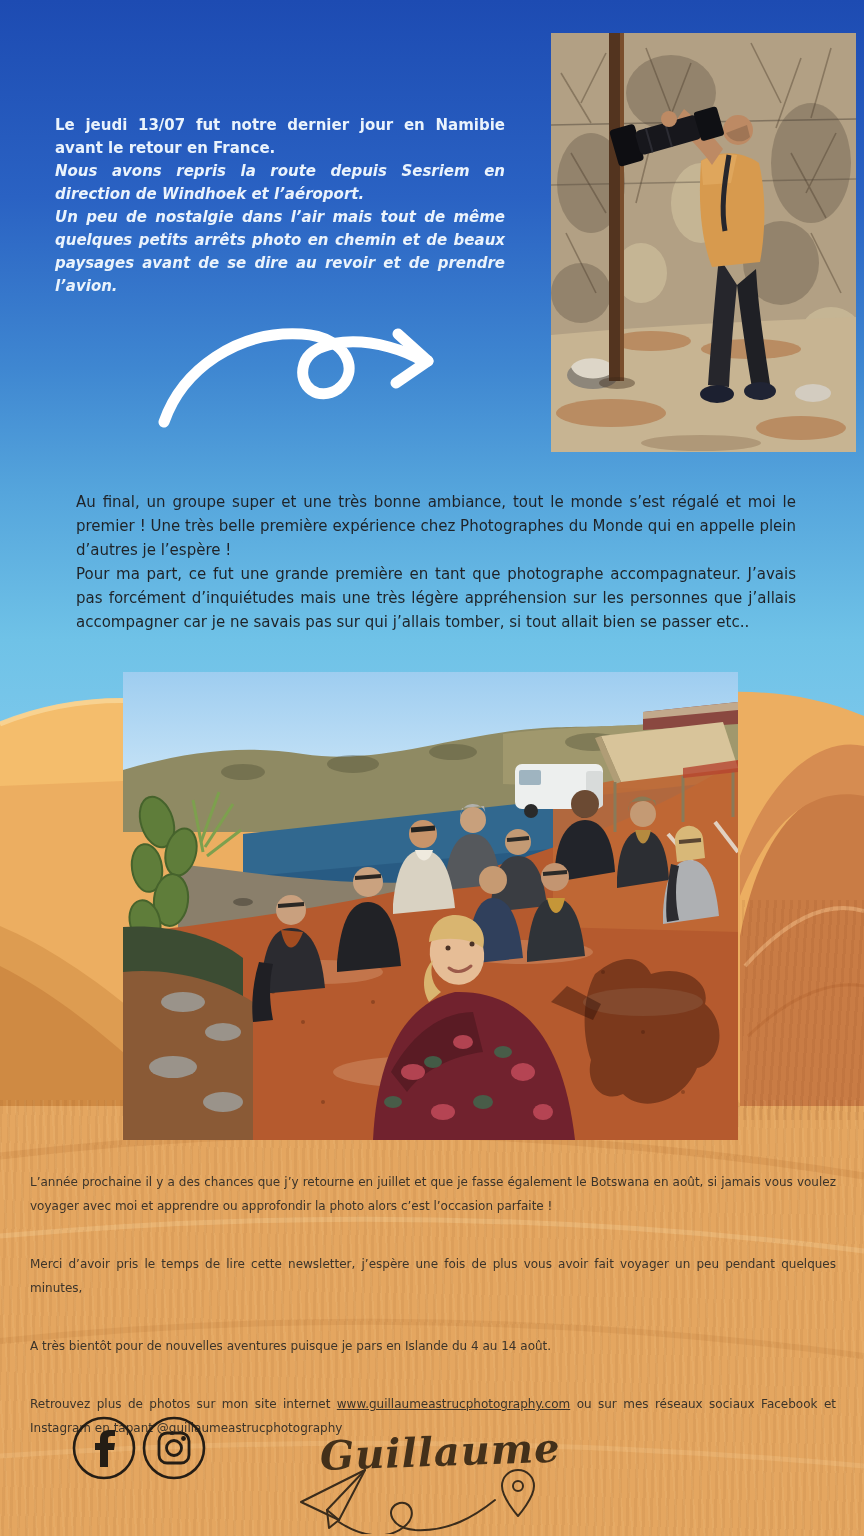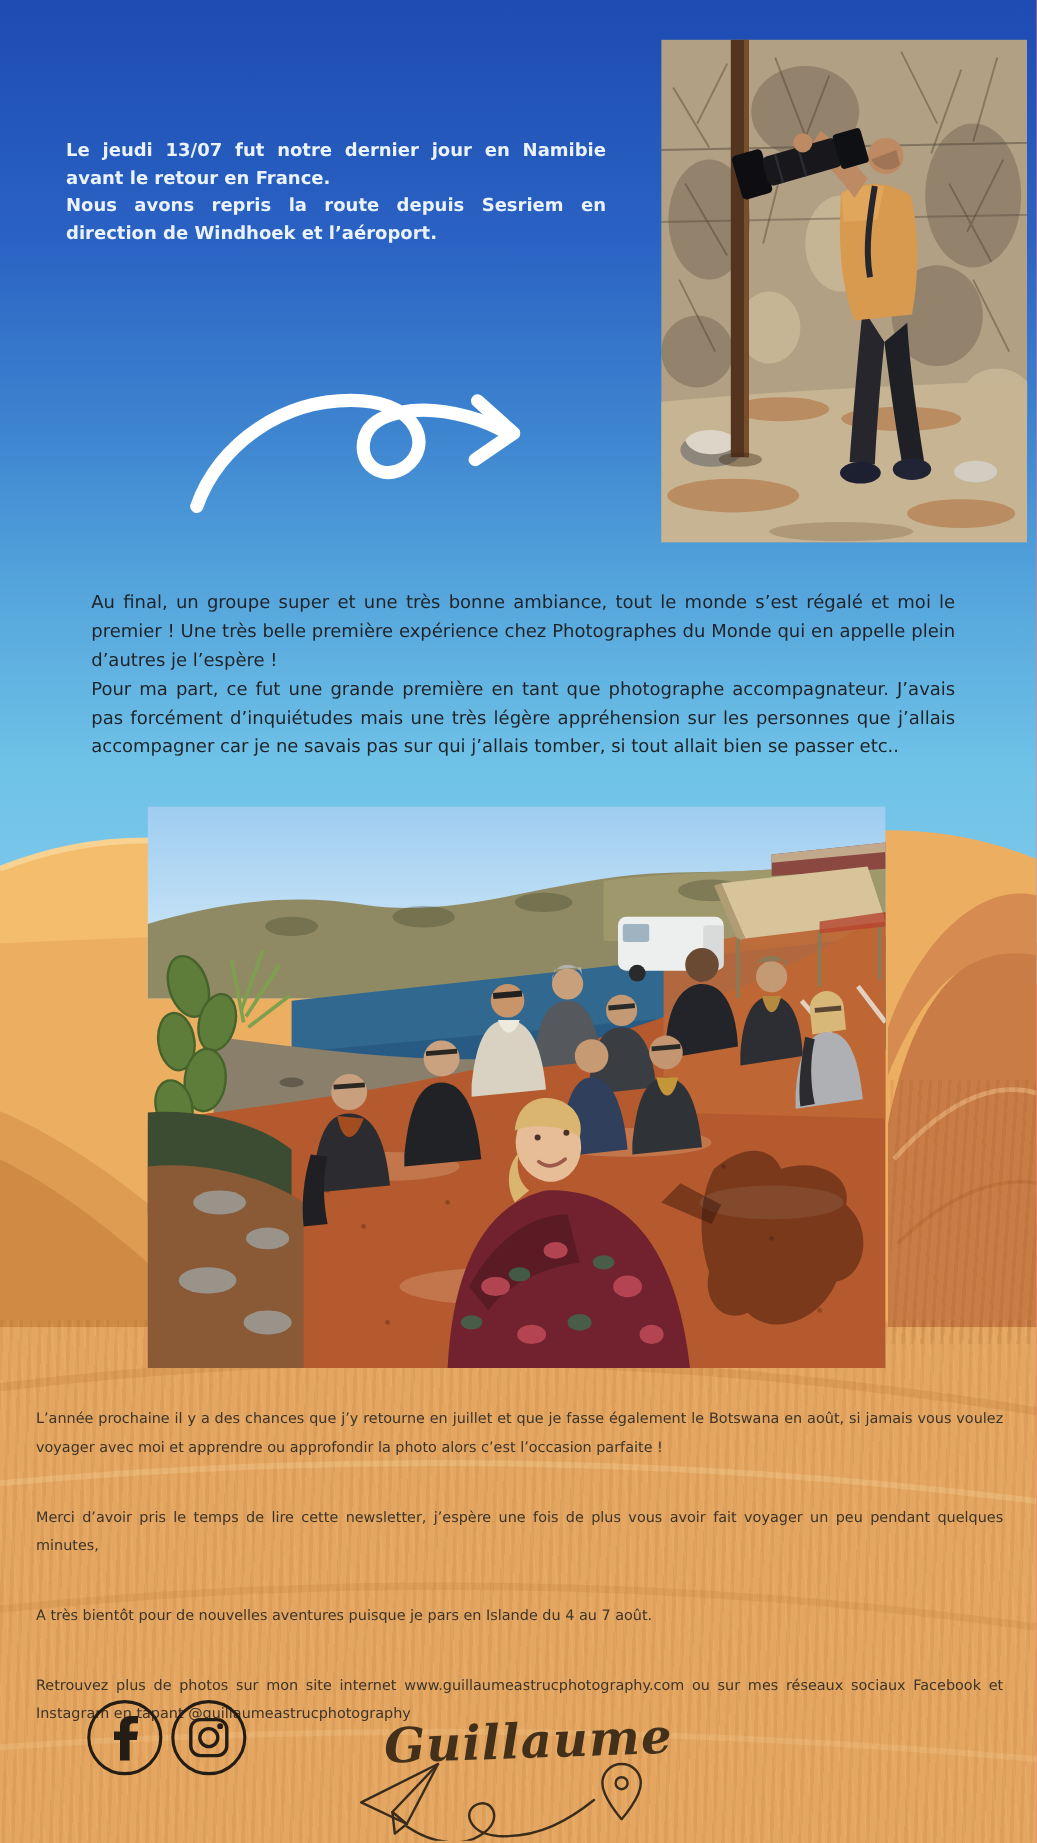--- a/index.html
+++ b/index.html
@@ -14,28 +14,28 @@
   .ripples { position:absolute; left:0; top:1100px; width:864px; height:436px; pointer-events:none;
     background:
       repeating-linear-gradient(92deg, rgba(117,63,21,0.07) 0 3px, rgba(0,0,0,0) 3px 8px),
       repeating-linear-gradient(86deg, rgba(255,228,170,0.07) 0 2px, rgba(0,0,0,0) 2px 9px); }
   .ripples-right { position:absolute; left:742px; top:900px; width:122px; height:220px; pointer-events:none;
     background: repeating-linear-gradient(94deg, rgba(117,50,15,0.09) 0 3px, rgba(0,0,0,0) 3px 8px); }
 
   
   .intro { position:absolute; left:55px; top:114px; width:450px; color:#eaf3fc;
            font-size:15px; line-height:23px; font-weight:600; text-align:justify; }
-  .intro p + p { margin-top:0; }
+  .intro p + p { margin-top:0;font-style:italic; }
   .main-text { position:absolute; left:76px; top:490px; width:720px; color:#1f2328;
                font-size:15px; line-height:24px; text-align:justify; }
   .outro { position:absolute; left:30px; top:1170px; width:806px; color:#3c342a;
            font-size:12px; line-height:24px; text-align:justify; }
   .outro p { margin-bottom:0; }
   .outro .gap { margin-top:34px; }
-  .outro a { color:#3c342a; cursor:pointer; }
+  .outro a { color:#3c342a; text-decoration:underline; cursor:pointer; }
 
   
   .photo { position:absolute; display:block; }
   .photo-photographer { left:551px; top:33px; width:305px; height:419px; }
   .photo-group { left:123px; top:672px; width:615px; height:468px; }
 
   
   .arrow-doodle { position:absolute; left:152px; top:310px; width:282px; height:122px; }
   .socials { position:absolute; left:71px; top:1415px; display:flex; gap:4px; }
   .social-circle { width:66px; height:66px; cursor:pointer; }
@@ -67,20 +67,21 @@
     <path d="M0,705 Q432,660 864,720" fill="none" stroke="#b06a2c" stroke-width="6" opacity="0.15"></path>
     <path d="M0,820 Q432,790 864,830" fill="none" stroke="#f6cf95" stroke-width="5" opacity="0.25"></path>
     <path d="M540,470 C620,430 700,430 740,470" fill="none" stroke="#c07634" stroke-width="4" opacity="0.25"></path>
   </svg>
   <div class="ripples"></div>
   <div class="ripples-right"></div>
 
   <div class="intro">
     <p>Le jeudi 13/07 fut notre dernier jour en Namibie avant le retour en France.</p>
     <p>Nous avons repris la route depuis Sesriem en direction de Windhoek et l’aéroport.</p>
+    <p>Un peu de nostalgie dans l’air mais tout de même quelques petits arrêts photo en chemin et de beaux paysages avant de se dire au revoir et de prendre l’avion.</p>
   </div>
 
   <svg class="photo photo-photographer" viewBox="0 0 305 419" preserveAspectRatio="none">
     <rect x="0" y="0" width="305" height="419" fill="#b2a084"></rect>
     <g stroke="rgba(84,68,52,0.45)" stroke-width="1.6" fill="none">
       <path d="M10,40 L40,90 M55,20 L30,70 M95,15 L120,80 M140,30 L115,95 M200,10 L230,70 M250,25 L225,95 M280,15 L260,85 M20,120 L55,180 M240,120 L275,185 M260,200 L290,260 M15,200 L45,260 M100,110 L85,170 M285,100 L255,160"></path>
     </g>
     <g fill="rgba(70,58,45,0.28)">
       <ellipse cx="40" cy="150" rx="34" ry="50"></ellipse>
         <ellipse cx="260" cy="130" rx="40" ry="60"></ellipse>
@@ -287,21 +288,21 @@
       <ellipse cx="310" cy="390" rx="9" ry="6"></ellipse>
         <ellipse cx="380" cy="380" rx="9" ry="6"></ellipse>
       <ellipse cx="360" cy="430" rx="10" ry="7"></ellipse>
         <ellipse cx="270" cy="430" rx="9" ry="6"></ellipse>
     </g>
   </svg>
 
   <div class="outro">
     <p>L’année prochaine il y a des chances que j’y retourne en juillet et que je fasse également le Botswana en août, si jamais vous voulez voyager avec moi et apprendre ou approfondir la photo alors c’est l’occasion parfaite !</p>
     <p class="gap">Merci d’avoir pris le temps de lire cette newsletter, j’espère une fois de plus vous avoir fait voyager un peu pendant quelques minutes,</p>
-    <p class="gap">A très bientôt pour de nouvelles aventures puisque je pars en Islande du 4 au 7 août.</p>
+    <p class="gap">A très bientôt pour de nouvelles aventures puisque je pars en Islande du 4 au 14 août.</p>
     <p class="gap"><span>Retrouvez plus de photos sur mon site internet </span><a>www.guillaumeastrucphotography.com</a><span> ou sur mes réseaux sociaux Facebook et Instagram en tapant @guillaumeastrucphotography</span></p>
   </div>
 
   <div class="socials">
     <svg class="social-circle" viewBox="0 0 66 66">
       <circle cx="33" cy="33" r="30" fill="none" stroke="#241d15" stroke-width="2.6"></circle>
       <path d="M37,52 L37,35 L43,35 L44,28 L37,28 L37,24 C37,22 38,21 40,21 L44,21 L44,15 L38,15 C32,15 29,18.5 29,24 L29,28 L24,28 L24,35 L29,35 L29,52 Z" fill="#241d15"></path>
     </svg>
     <svg class="social-circle" viewBox="0 0 66 66">
       <circle cx="33" cy="33" r="30" fill="none" stroke="#241d15" stroke-width="2.6"></circle>

